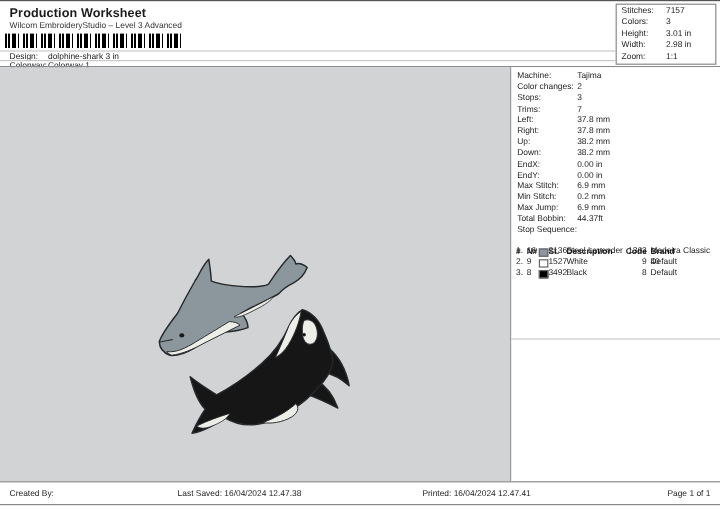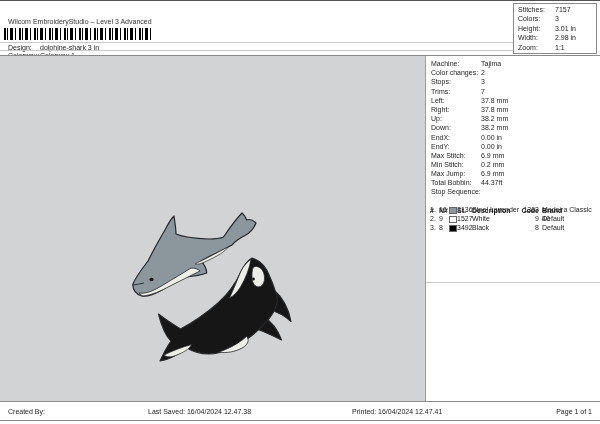--- a/index.html
+++ b/index.html
@@ -78,20 +78,21 @@
   .f-created{position:absolute;left:8px;top:6px;}
   .f-saved{position:absolute;left:148px;top:6px;}
   .f-printed{position:absolute;left:352px;top:6px;}
   .f-page{position:absolute;right:8px;top:6px;}
 </style>
 </head>
 <body>
 
 <div id="page">
 
+  <div class="abs title" style="left:8px;top:4px;">Production Worksheet</div>
   <div class="abs sub" style="left:8px;top:17px;">Wilcom EmbroideryStudio – Level 3 Advanced</div>
   <div id="barcode"></div>
 
   <div class="hline" style="left:0;top:41px;width:513px;background:#c9c9c9;"></div>
   <div class="abs t7 hdr-label" style="top:42px;">Design:</div>
   <div class="abs t7 hdr-value" style="top:42px;">dolphine-shark 3 in</div>
 
   <div class="hline" style="left:0;top:49px;width:513px;background:#c9c9c9;"></div>
   <div class="abs t7 hdr-label" style="top:50px;">Colorway:</div>
   <div class="abs t7 hdr-value" style="top:50px;">Colorway 1</div>

